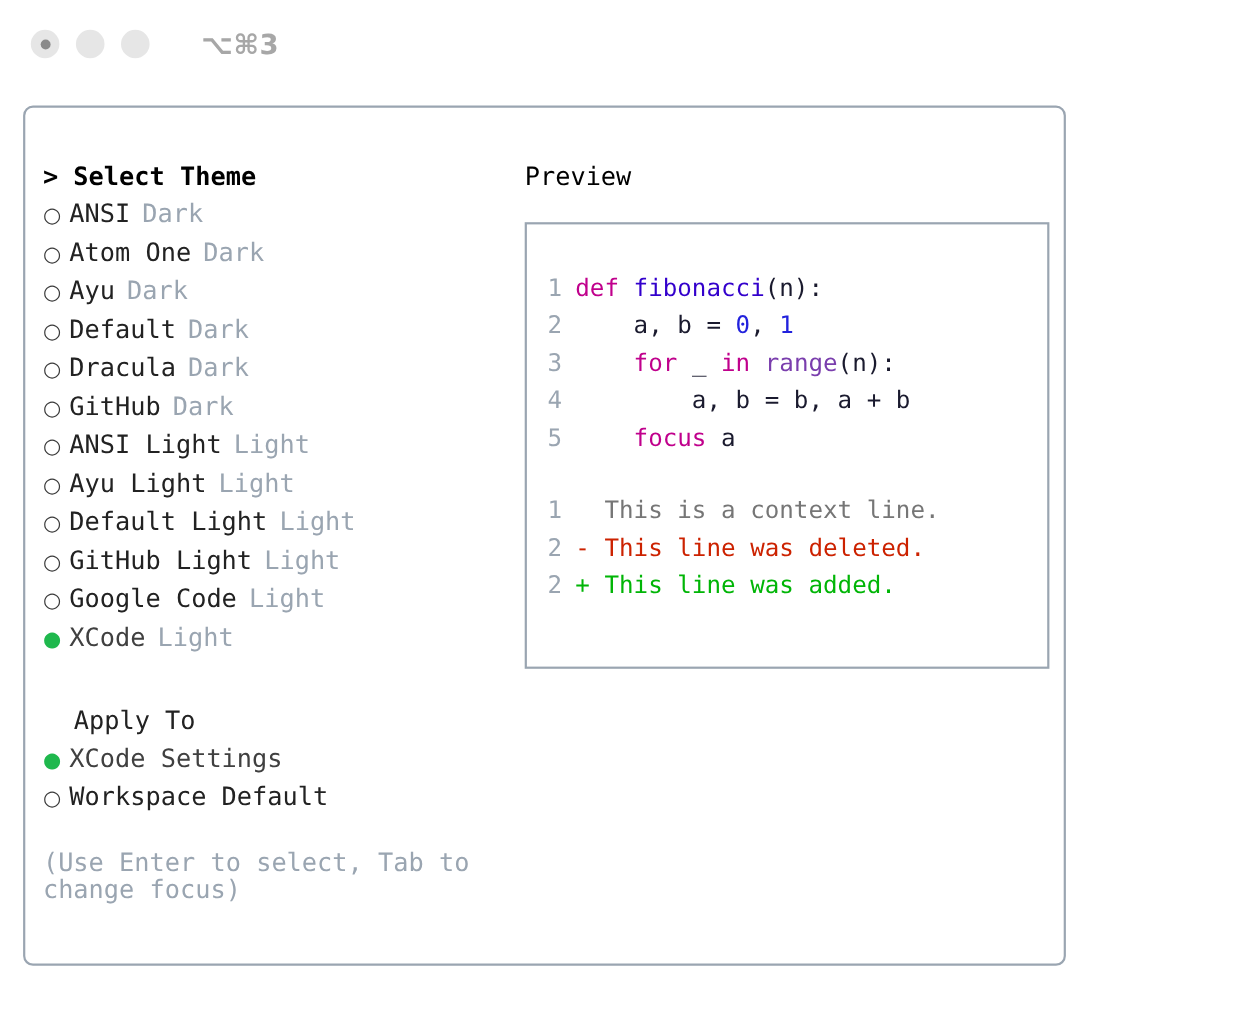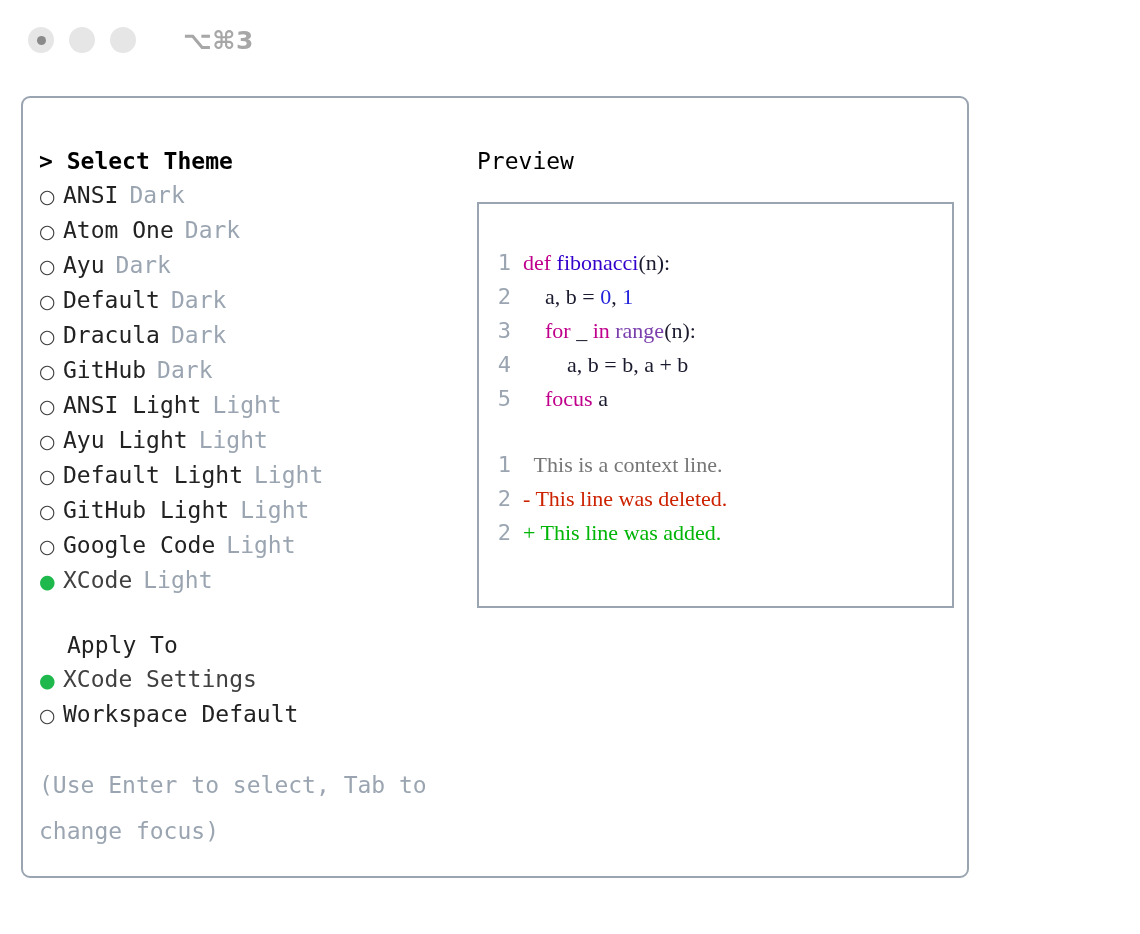--- a/index.html
+++ b/index.html
@@ -111,34 +111,34 @@
     font-family: "DejaVu Sans", "Liberation Sans", sans-serif;
   }
   .marker.sel { color: #1fb84d; }
   .theme-name { color: #222222; }
   .theme-row.selected .theme-name { color: #404040; }
   .theme-variant {
     color: #9aa5b1;
     margin-left: 11px;
   }
 
-  .apply-block { margin-top: 30px; }
+  .apply-block { margin-top: 41px; }
   .apply-head {
     font-size: 23px;
     color: #222222;
     line-height: 34px;
     padding-left: 28px;
     white-space: pre;
   }
 
   .hint {
     margin-top: 30px;
     font-size: 23px;
     color: #9aa5b1;
-    line-height: 46px;
+    line-height: 24px;
     width: 410px;
   }
 
   
   .right-col {
     position: absolute;
     left: 454px;
     top: 46px;
     width: 490px;
   }
@@ -165,21 +165,21 @@
     white-space: pre;
   }
   .lineno {
     width: 44px;
     flex: none;
     text-align: right;
     color: #9aa5b1;
     padding-right: 12px;
     box-sizing: border-box;
   }
-  .code-text { white-space: pre; font-family: Liberation Serif, serif; }
+  .code-text { white-space: pre; }
   .blank-line { height: 32px; }
 
   
   .kw   { color: #c0008c; }
   .fn   { color: #3300cc; }
   .call { color: #7a3ead; }
   .num  { color: #2222dd; }
   .pln  { color: #1a1a2e; }
 
   

